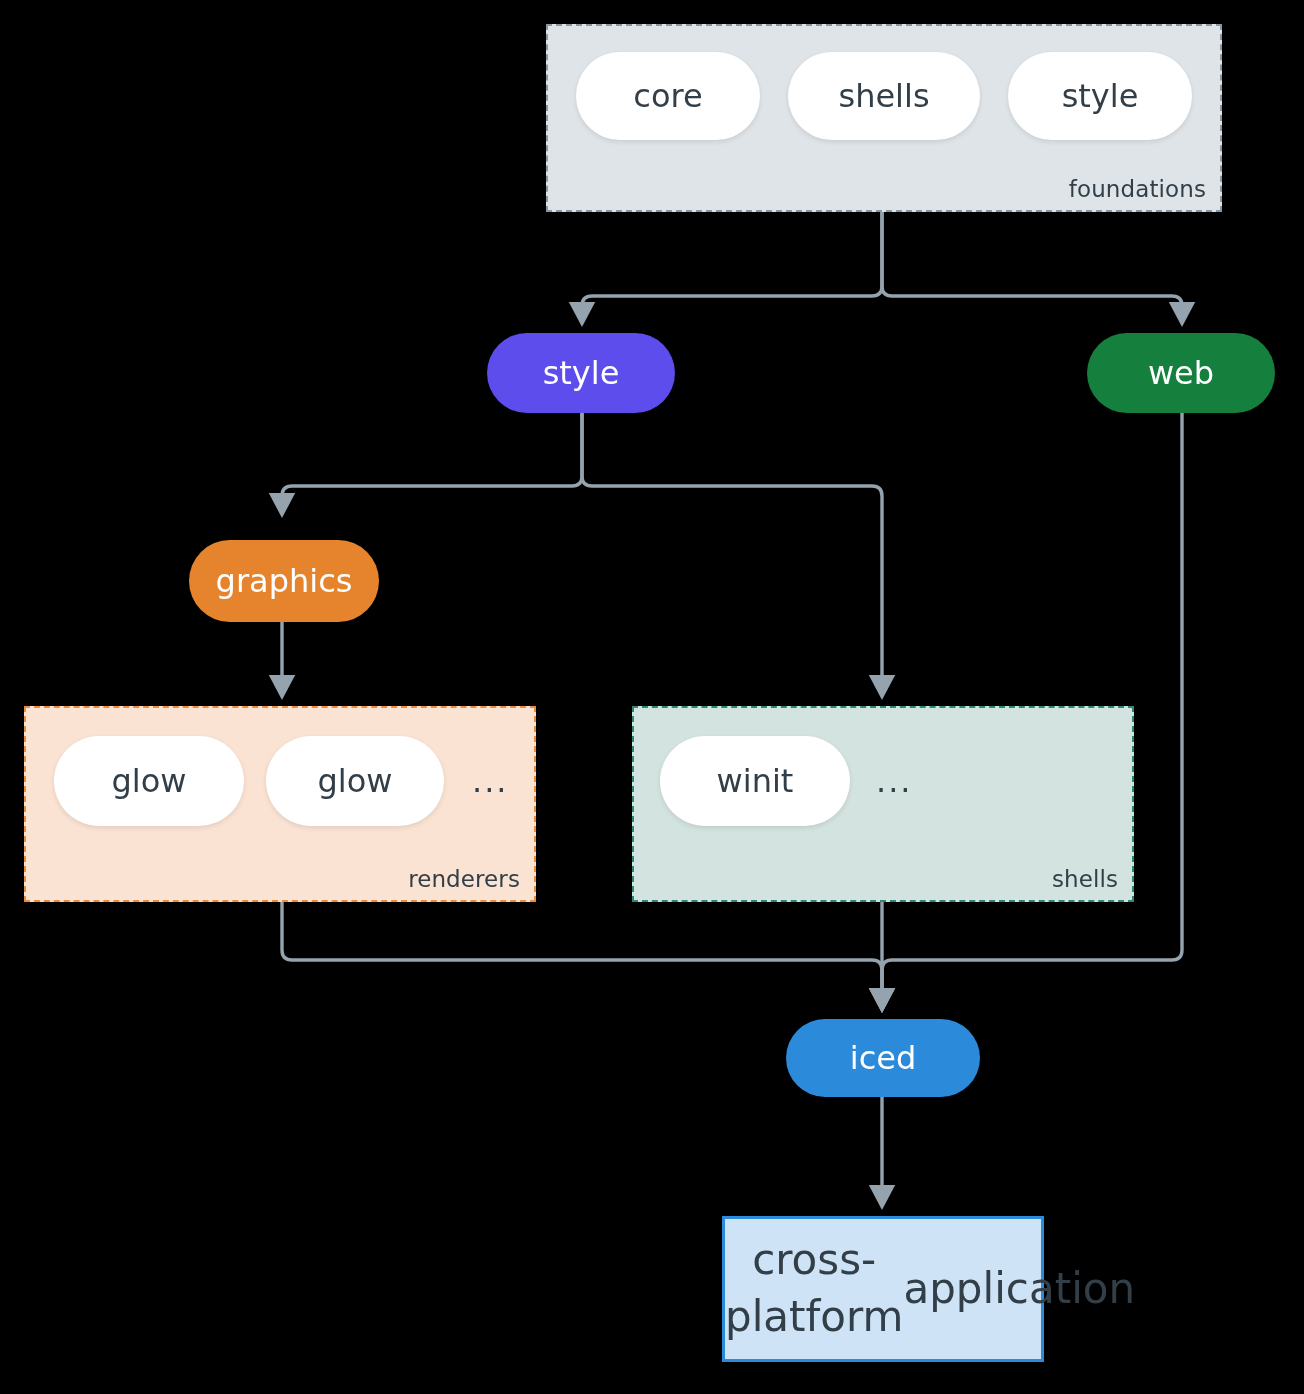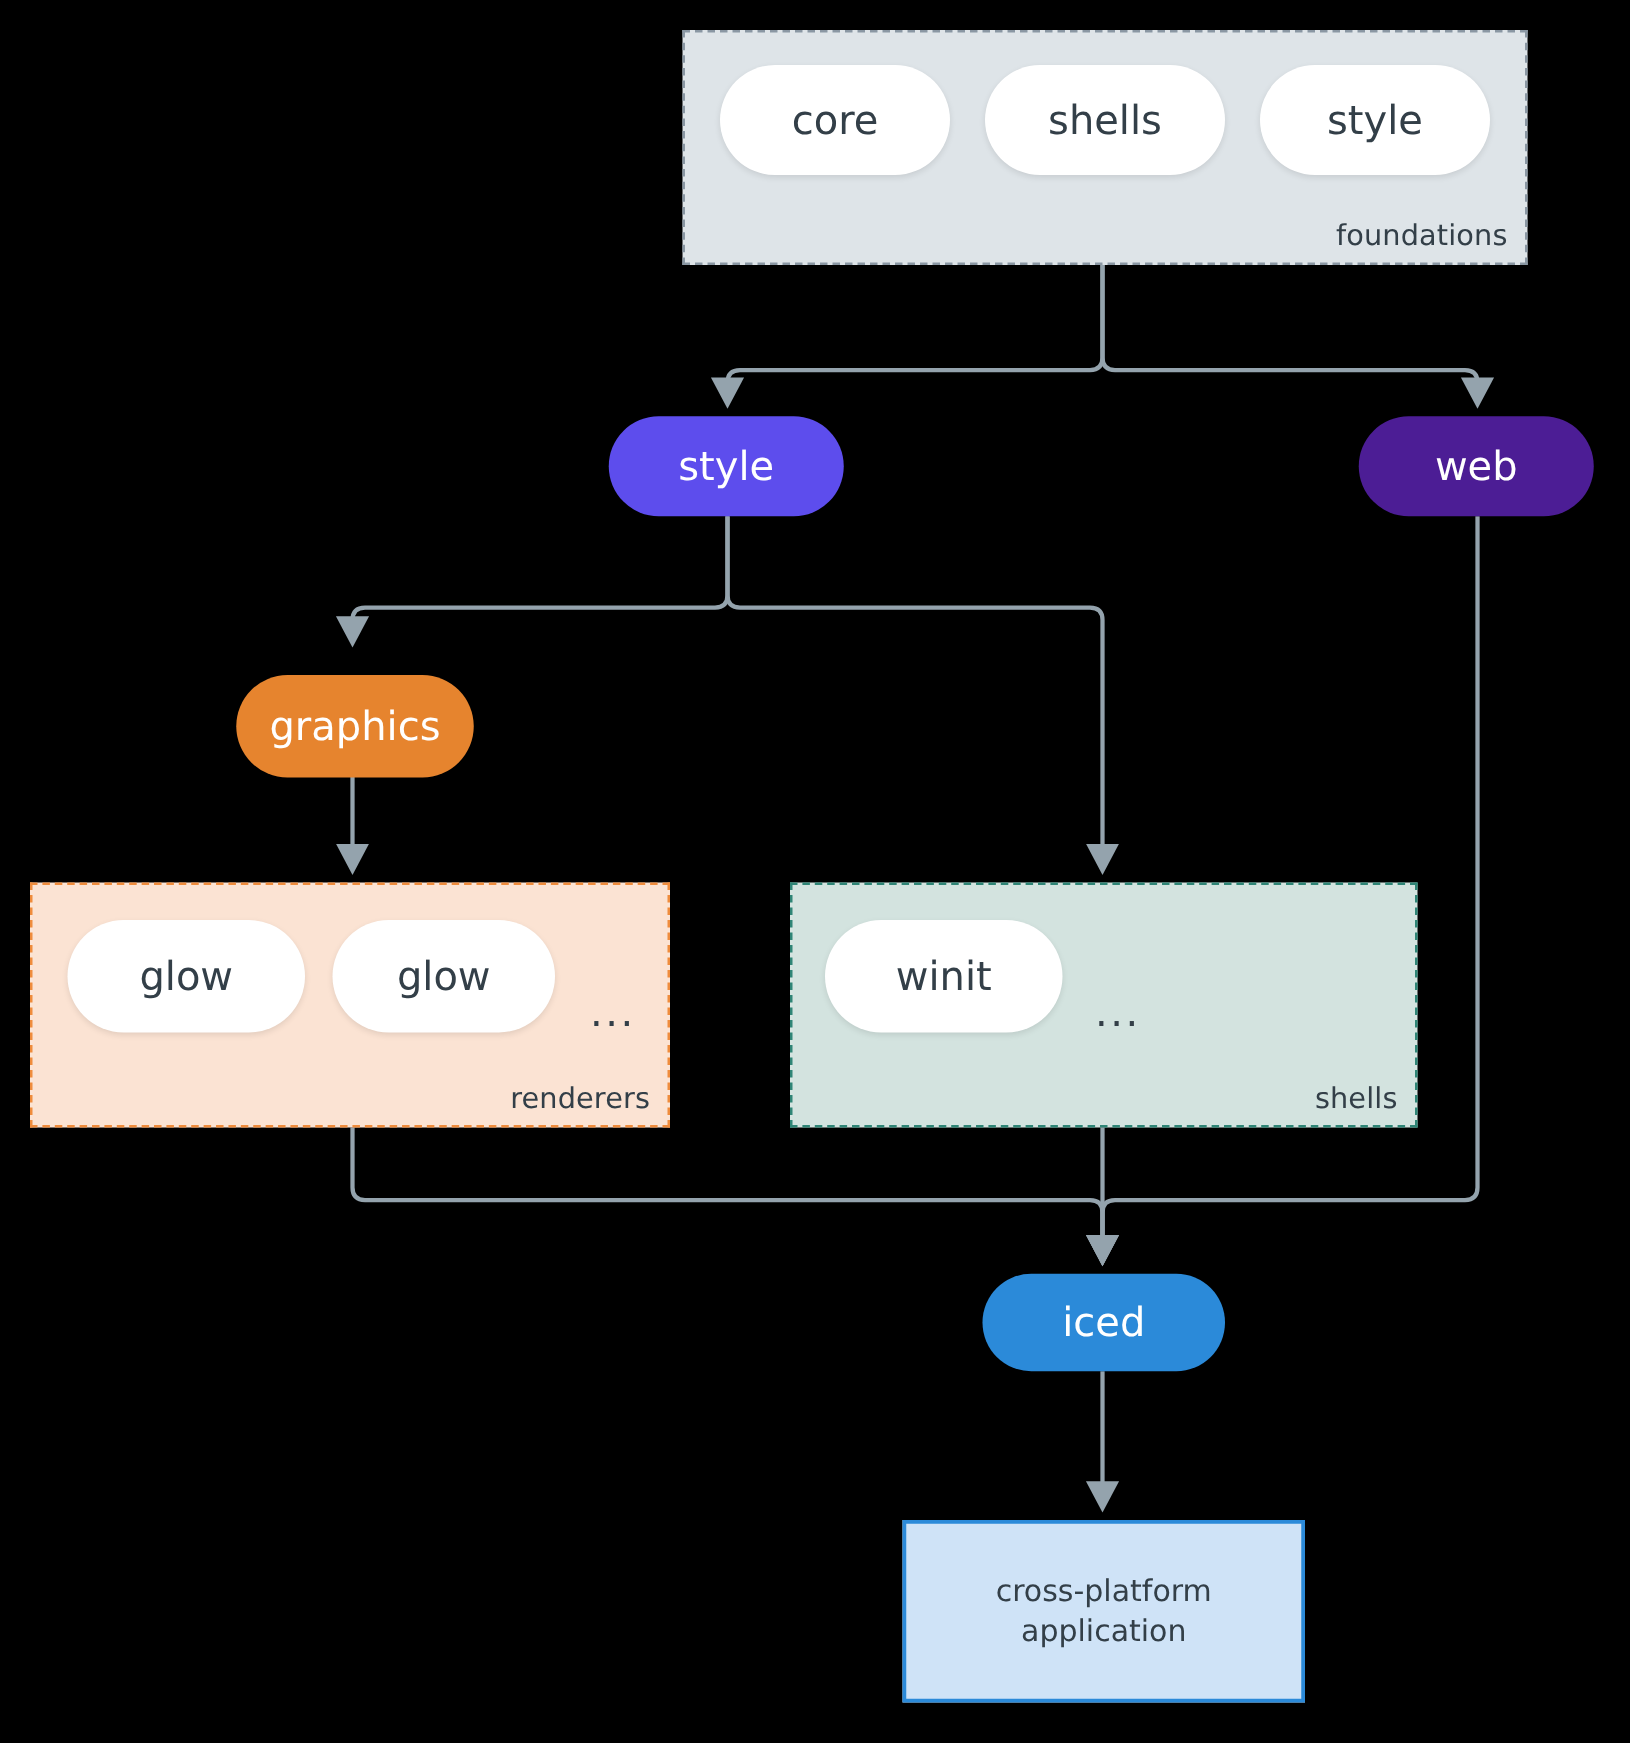--- a/index.html
+++ b/index.html
@@ -41,21 +41,21 @@
     right: 14px;
     bottom: 8px;
     font-size: 23px;
     color: #333f48;
     letter-spacing: 0.1px;
     white-space: nowrap;
   }
   .pill-row {
     position: absolute;
     display: flex;
-    align-items: flex-end;
+    align-items: center;
   }
 
   
   .pill-white {
     background: #ffffff;
     border-radius: 999px;
     display: flex;
     align-items: center;
     justify-content: center;
     color: #333f48;
@@ -81,43 +81,42 @@
     justify-content: center;
     color: #ffffff;
     font-size: 32px;
     box-sizing: border-box;
     white-space: nowrap;
   }
   .node-rect {
     position: absolute;
     box-sizing: border-box;
     display: flex;
-    flex-direction: column;
-    align-items: center;
-    justify-content: center;
-    font-size: 24px;
+    flex-direction: row;
+    align-items: center;
+    font-size: 42px;
     line-height: 1.35;
     color: #333f48;
     text-align: center;
   }
 
   
   #group-foundations {
     left: 546px; top: 24px; width: 676px; height: 188px;
     background: #dee4e8;
     border: 2px dashed #8a97a3;
   }
   #foundations-pills { left: 28px; top: 26px; gap: 28px; }
   #foundations-pills .pill-white { height: 88px; }
   #pill-core    { width: 184px; }
   #pill-futures { width: 192px; }
   #pill-style   { width: 184px; }
 
   #node-native { left: 487px; top: 333px; width: 188px; height: 80px; background: #5d4ded; }
-  #node-web    { left: 1087px; top: 333px; width: 188px; height: 80px; background: #4c1d95; }
+  #node-web    { left: 1087px; top: 333px; width: 188px; height: 80px; background: #15803d; }
   #node-graphics { left: 189px; top: 524px; width: 190px; height: 82px; background: #e6842e; margin-top: 16px; }
   #node-iced   { left: 786px; top: 1019px; width: 194px; height: 78px; background: #2b8ad9; }
 
   #group-renderers {
     left: 24px; top: 706px; width: 512px; height: 196px;
     background: #fbe3d3;
     border: 2px dashed #ef8c3c;
   }
   #renderers-pills { left: 28px; top: 28px; gap: 22px; }
   #renderers-pills .pill-white { height: 90px; }

